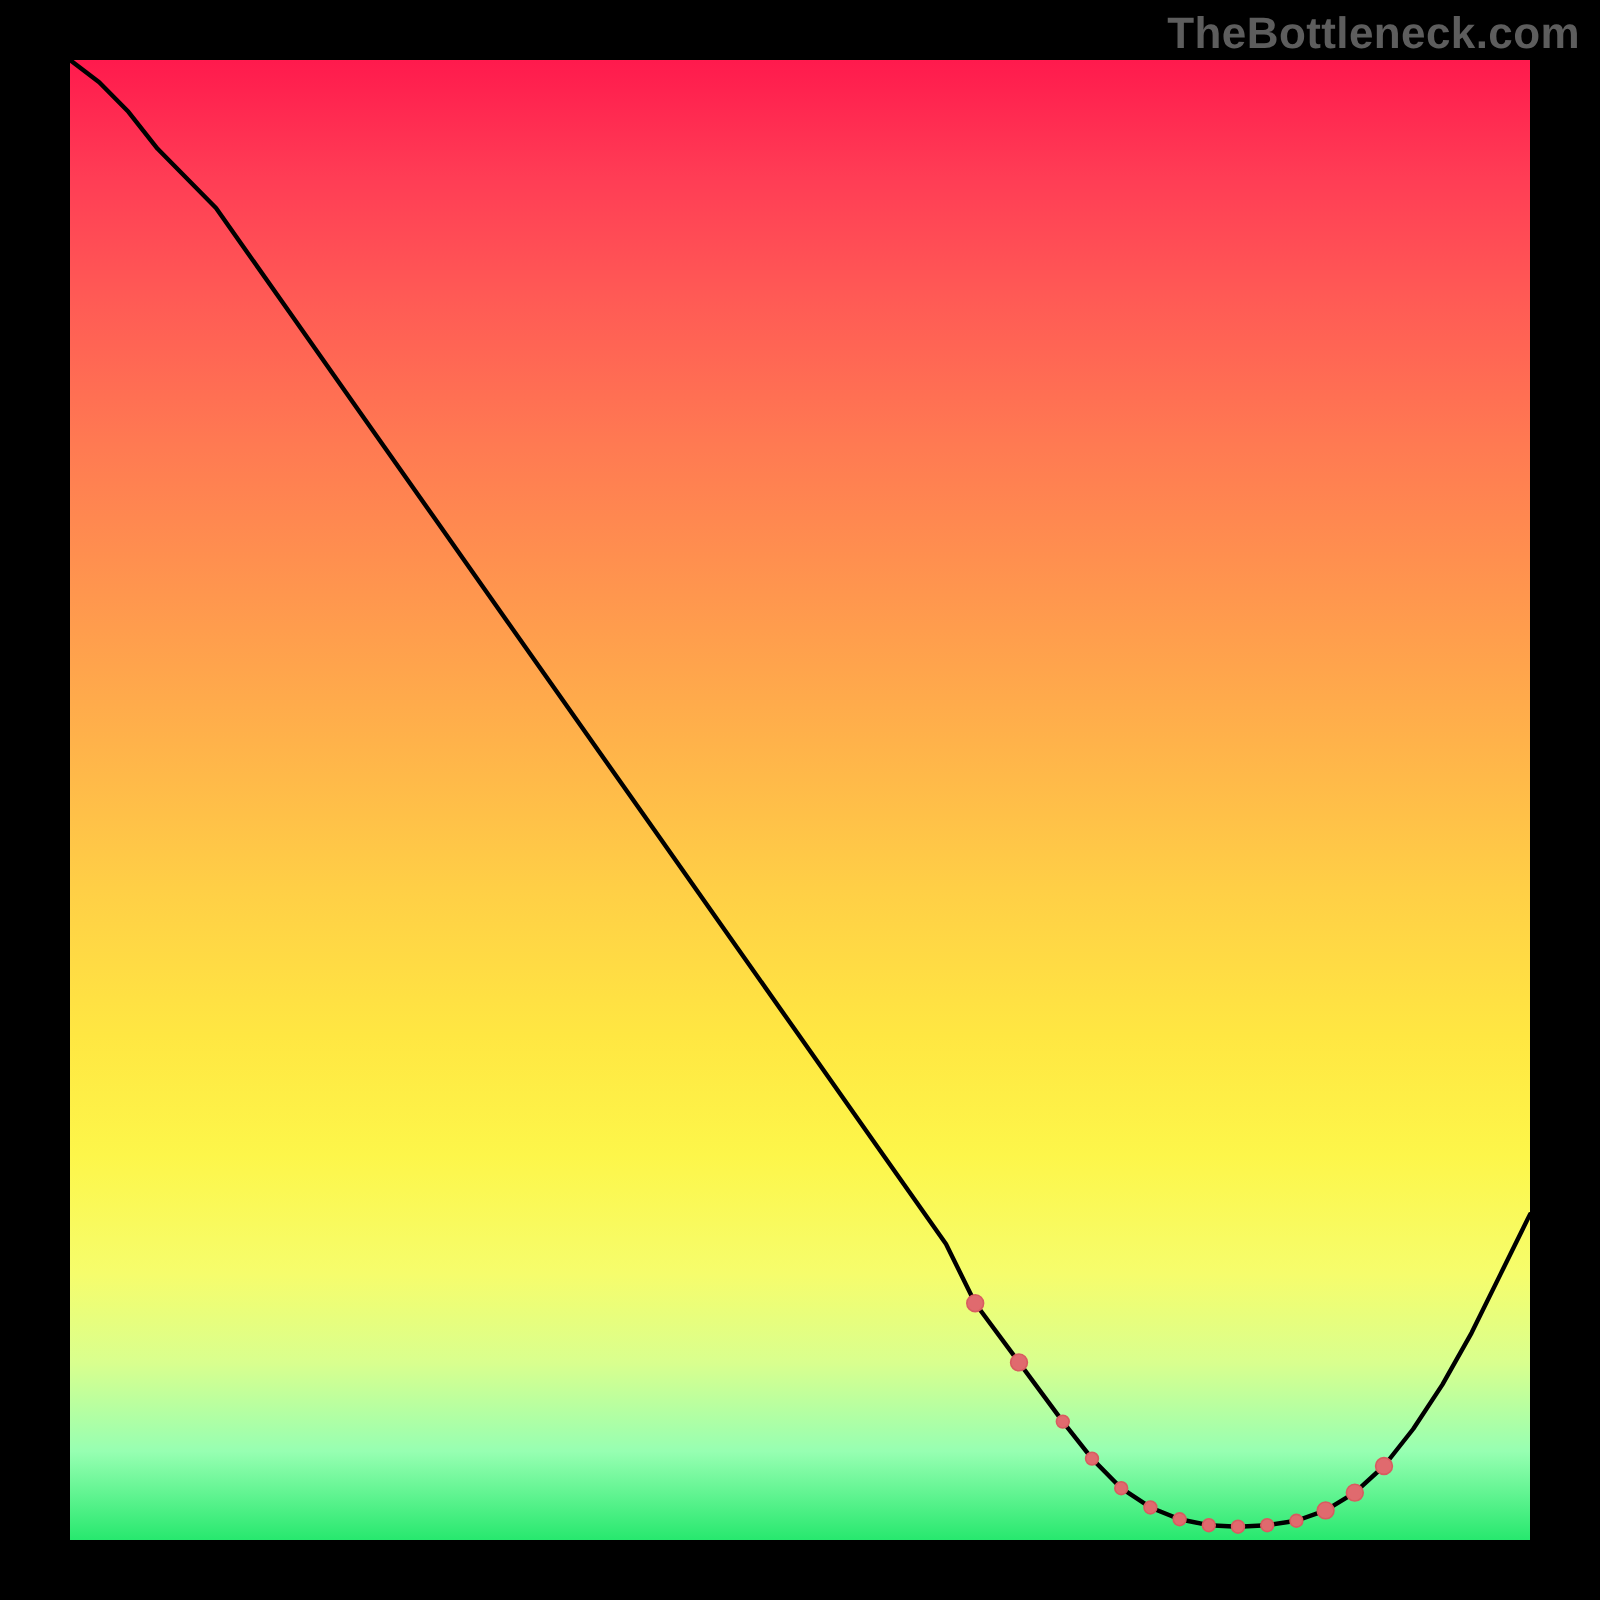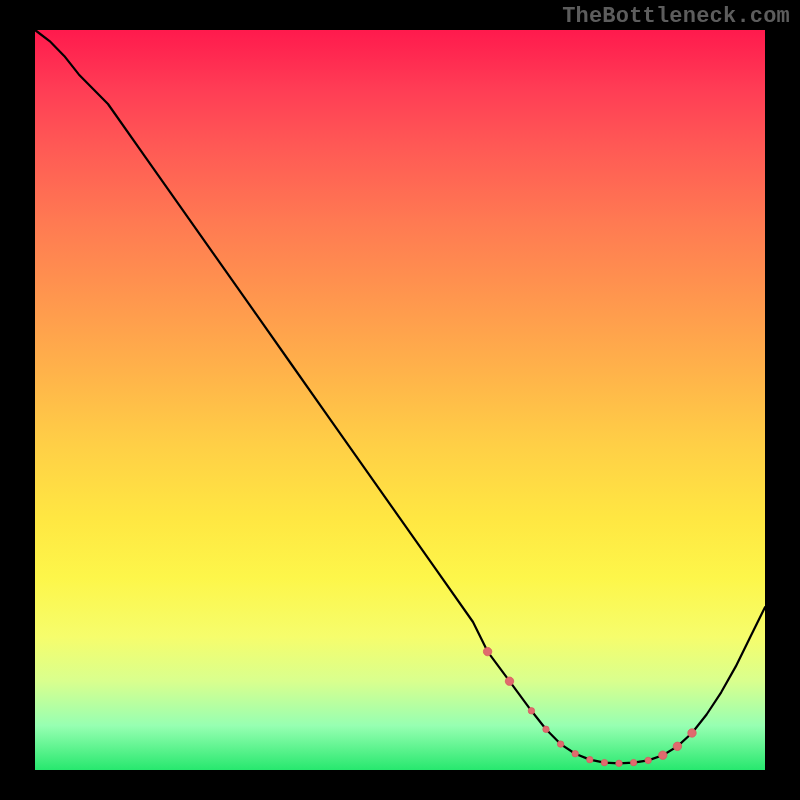--- a/index.html
+++ b/index.html
@@ -7,21 +7,21 @@
   .frame {
     position: relative;
     width: 800px;
     height: 800px;
     background: #000;
   }
   .watermark {
     position: absolute;
     top: 4px;
     right: 10px;
-    font-family: Liberation Mono, monospace;
+    font-family: Liberation Sans, sans-serif;
     font-size: 22px;
     font-weight: 600;
     color: #5d5d5d;
     letter-spacing: 0.2px;
     z-index: 20;
   }
   .plot {
     position: absolute;
     left: 35px;
     top: 30px;

